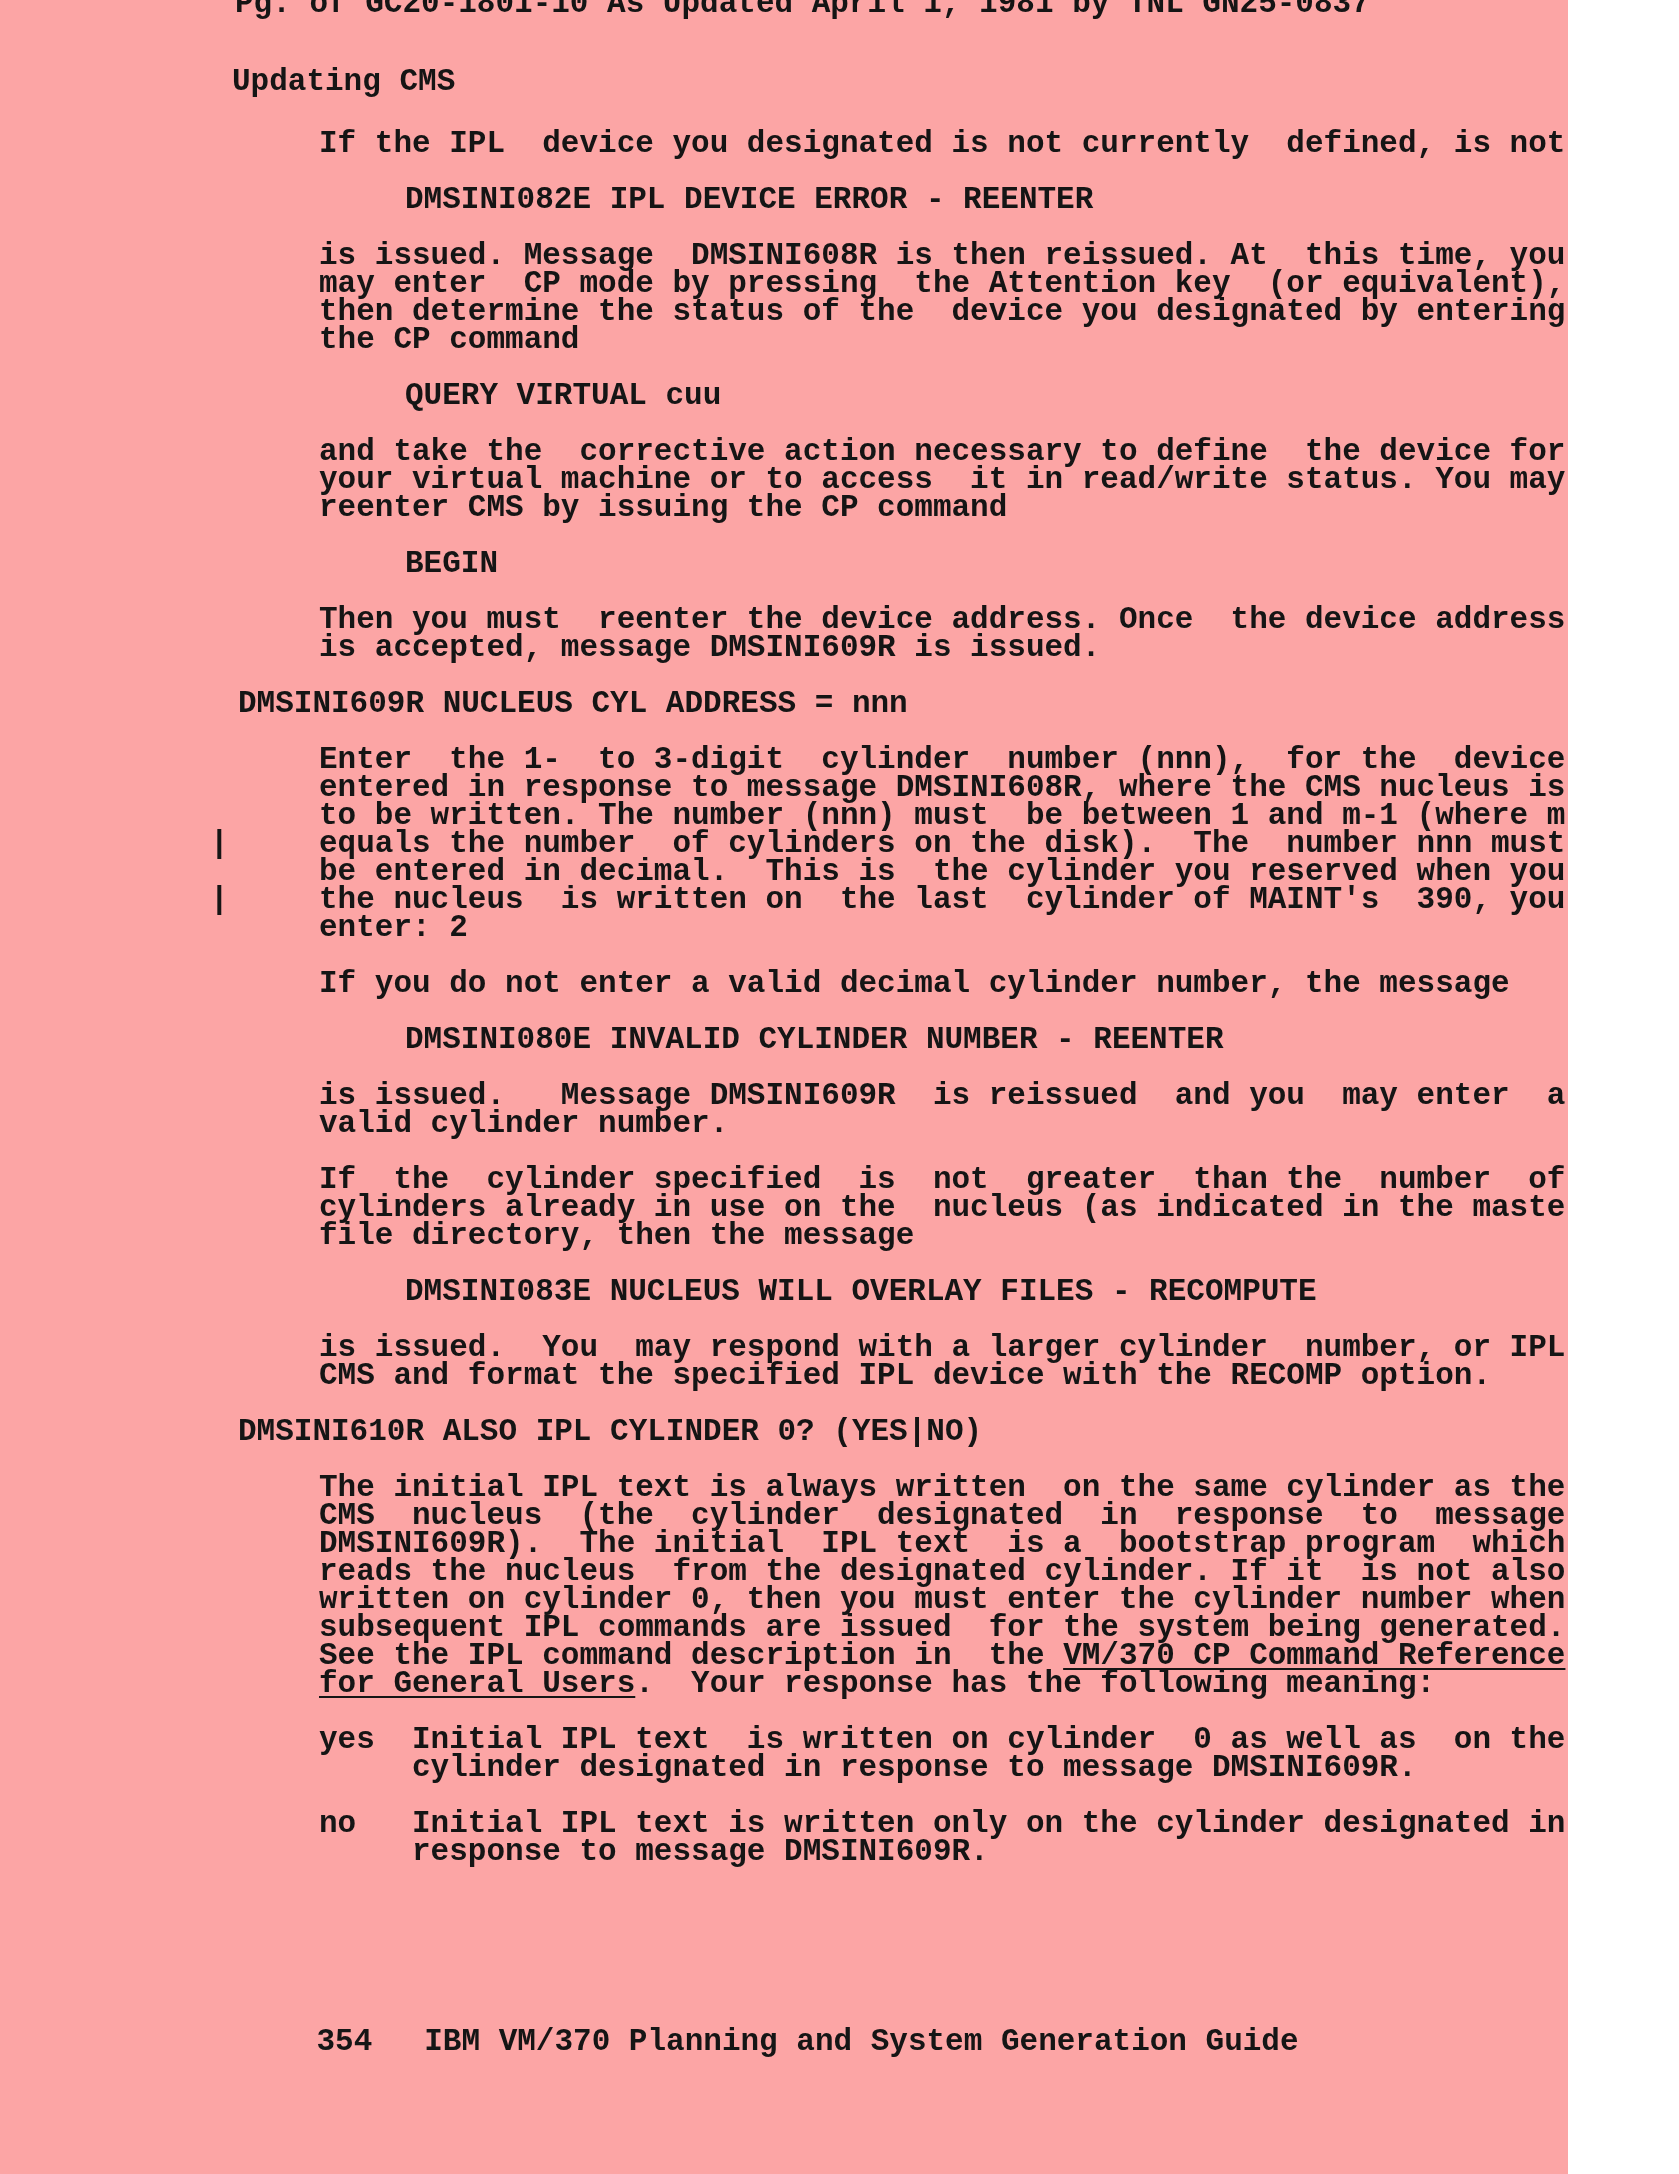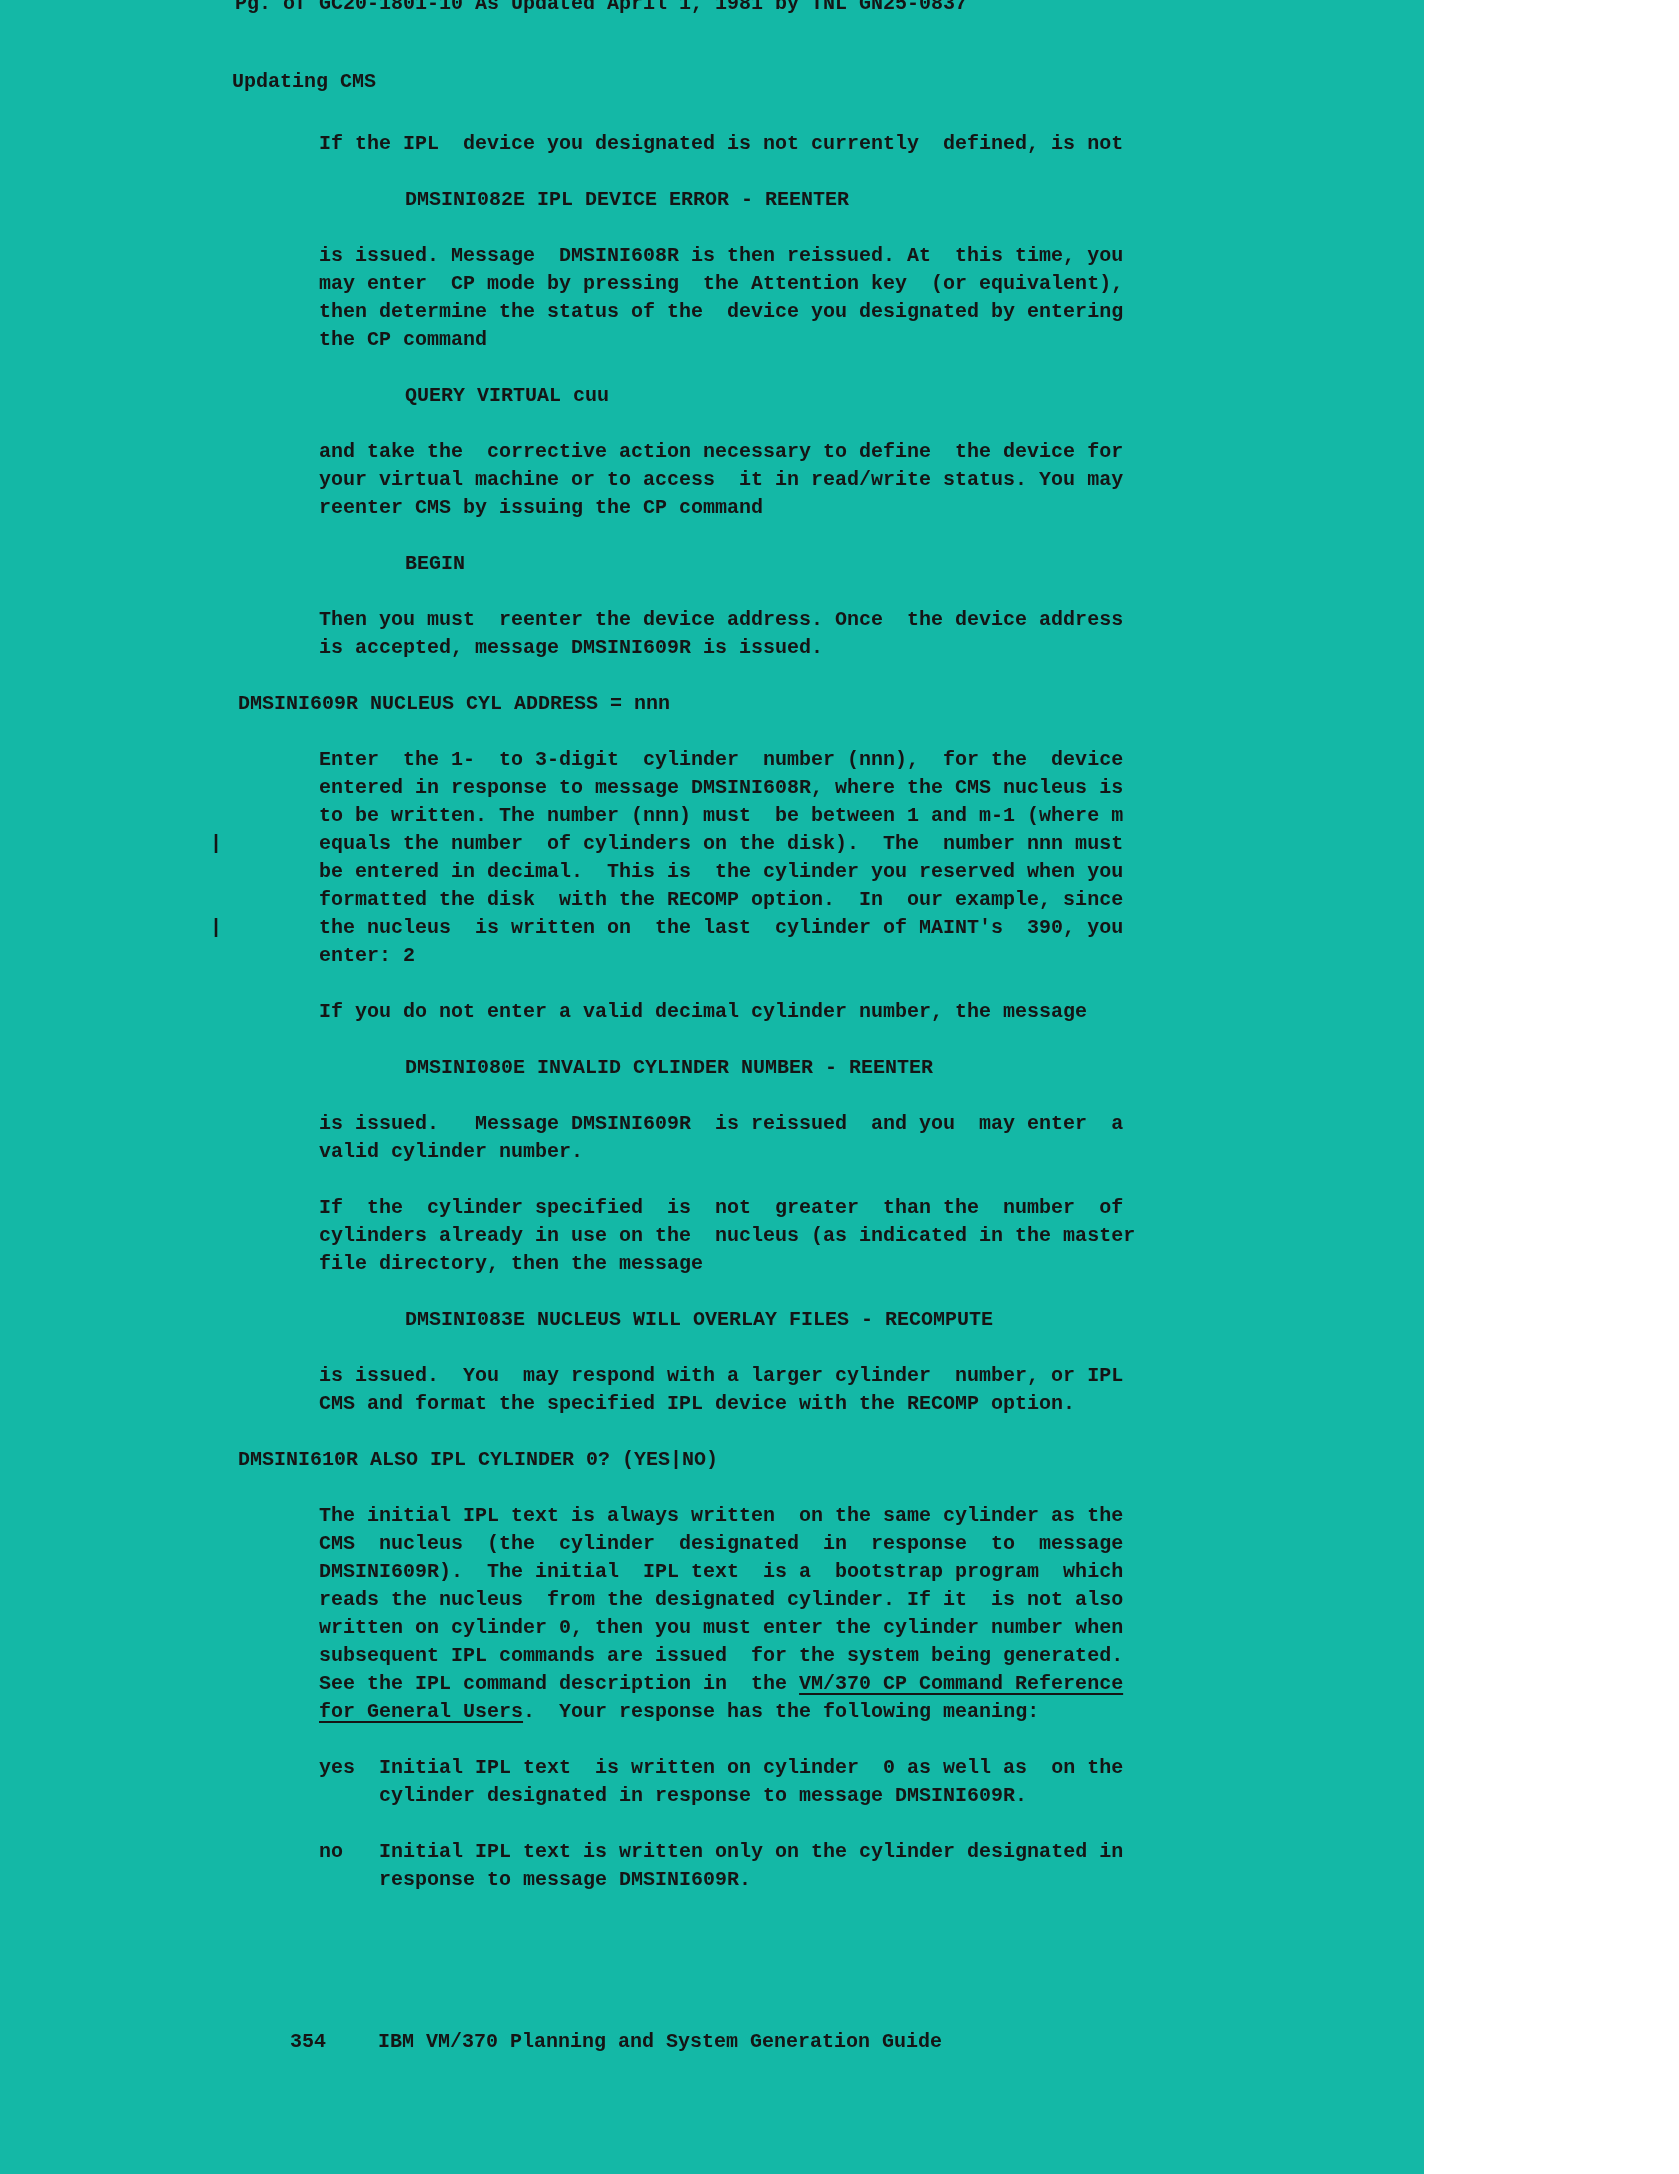--- a/index.html
+++ b/index.html
@@ -1,24 +1,24 @@
 <!DOCTYPE html>
 <html style="font-size:15px"><head>
 <meta charset="utf-8">
 <style>
   html,body{margin:0;padding:0;background:#ffffff;}
   .page{
     position:relative;
-    width:1424px;height:2174px;
-    background:#14b8a6;
+    width:1568px;height:2174px;
+    background:#fca5a5;
     overflow:hidden;
     color:#151515;
     font-family:"Liberation Mono","DejaVu Sans Mono",monospace;
     font-weight:700;
-    font-size:20px;
+    font-size:31px;
     line-height:28px;
   }
   .clipped-header{
     position:absolute;top:0;left:235px;height:20px;overflow:hidden;
   }
   .clipped-header .inner{
     display:block;margin-top:-10.4px;line-height:28px;white-space:pre;
   }
   .running-head{
     position:absolute;top:68px;left:232px;white-space:pre;
@@ -89,21 +89,20 @@
       </div>
       <div class="block label">
         <div class="line">DMSINI609R NUCLEUS CYL ADDRESS = nnn</div>
       </div>
       <div class="block paragraph">
         <div class="line">Enter  the 1-  to 3-digit  cylinder  number (nnn),  for the  device</div>
         <div class="line">entered in response to message DMSINI608R, where the CMS nucleus is</div>
         <div class="line">to be written. The number (nnn) must  be between 1 and m-1 (where m</div>
         <div class="line">equals the number  of cylinders on the disk).  The  number nnn must<span class="changebar">|</span></div>
         <div class="line">be entered in decimal.  This is  the cylinder you reserved when you</div>
-        <div class="line">formatted the disk  with the RECOMP option.  In  our example, since</div>
         <div class="line">the nucleus  is written on  the last  cylinder of MAINT's  390, you<span class="changebar">|</span></div>
         <div class="line">enter: 2</div>
       </div>
       <div class="block paragraph">
         <div class="line">If you do not enter a valid decimal cylinder number, the message</div>
       </div>
       <div class="block message">
         <div class="line">DMSINI080E INVALID CYLINDER NUMBER - REENTER</div>
       </div>
       <div class="block paragraph">

